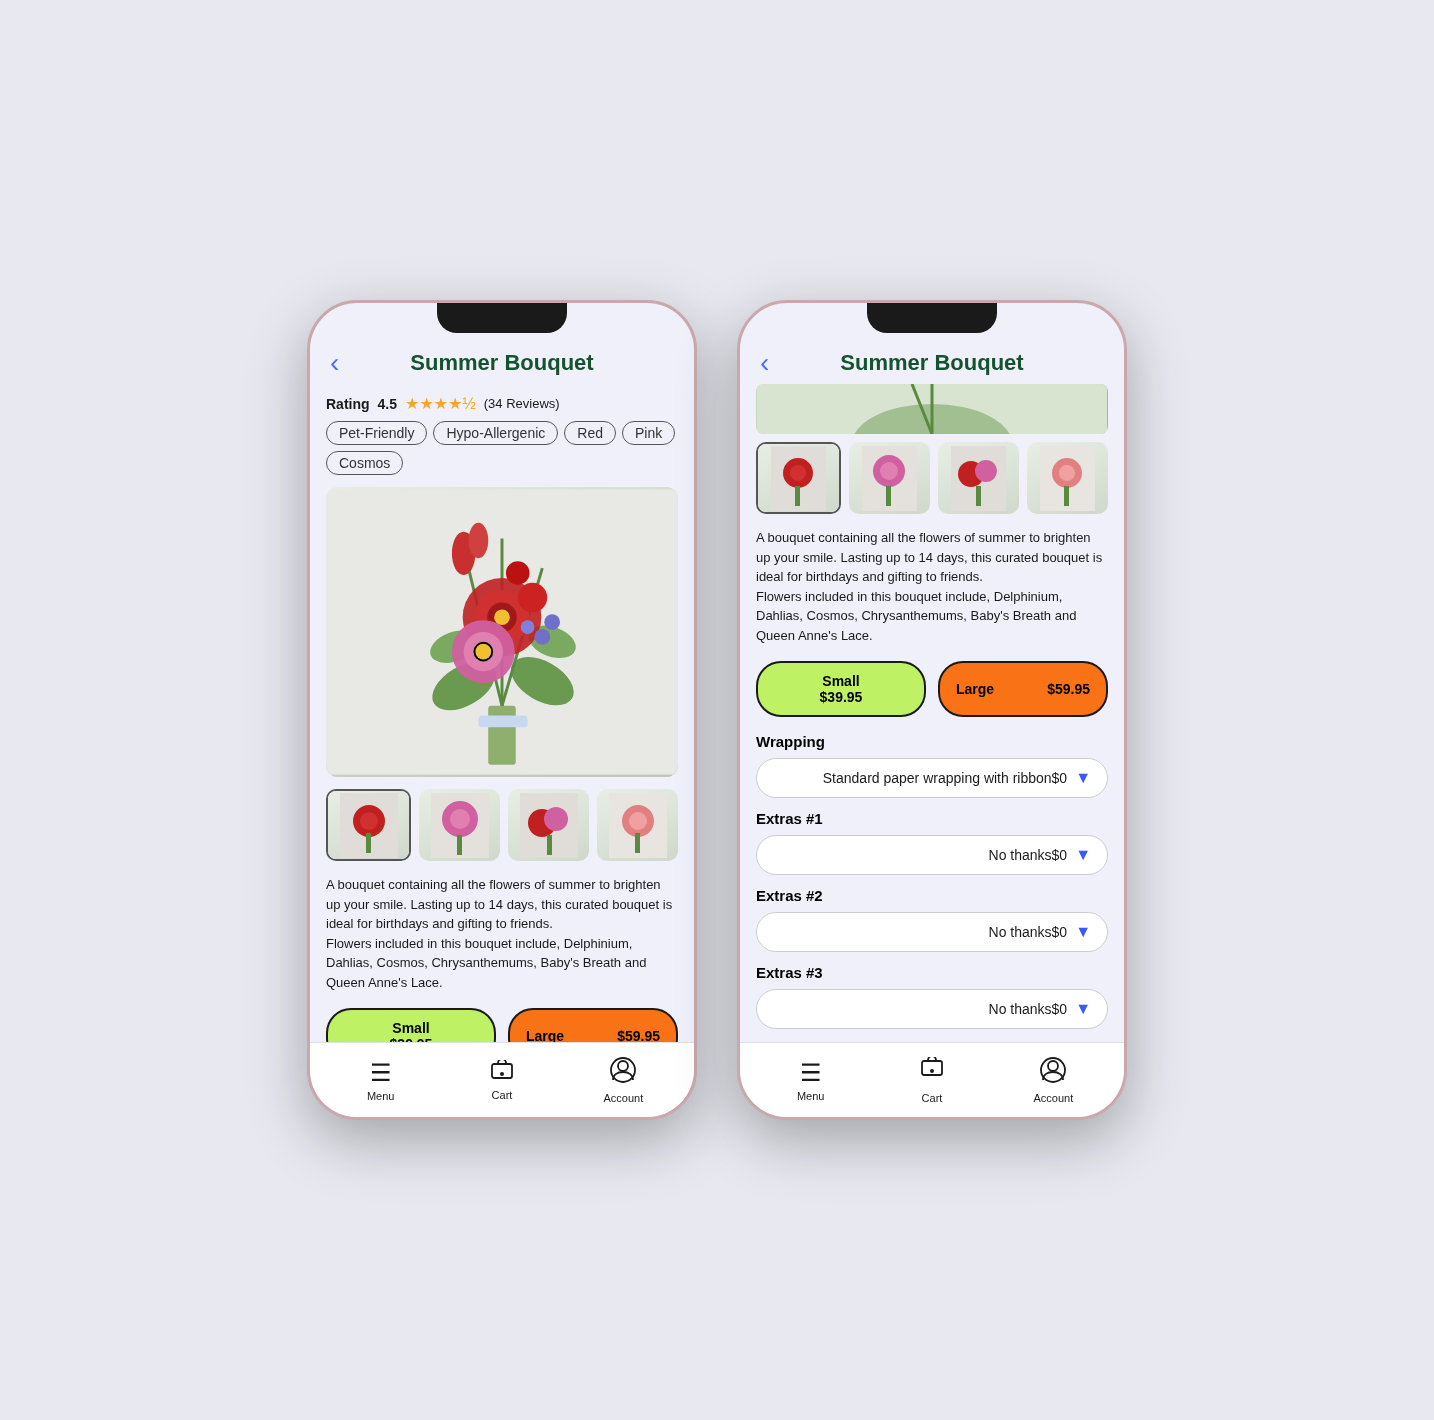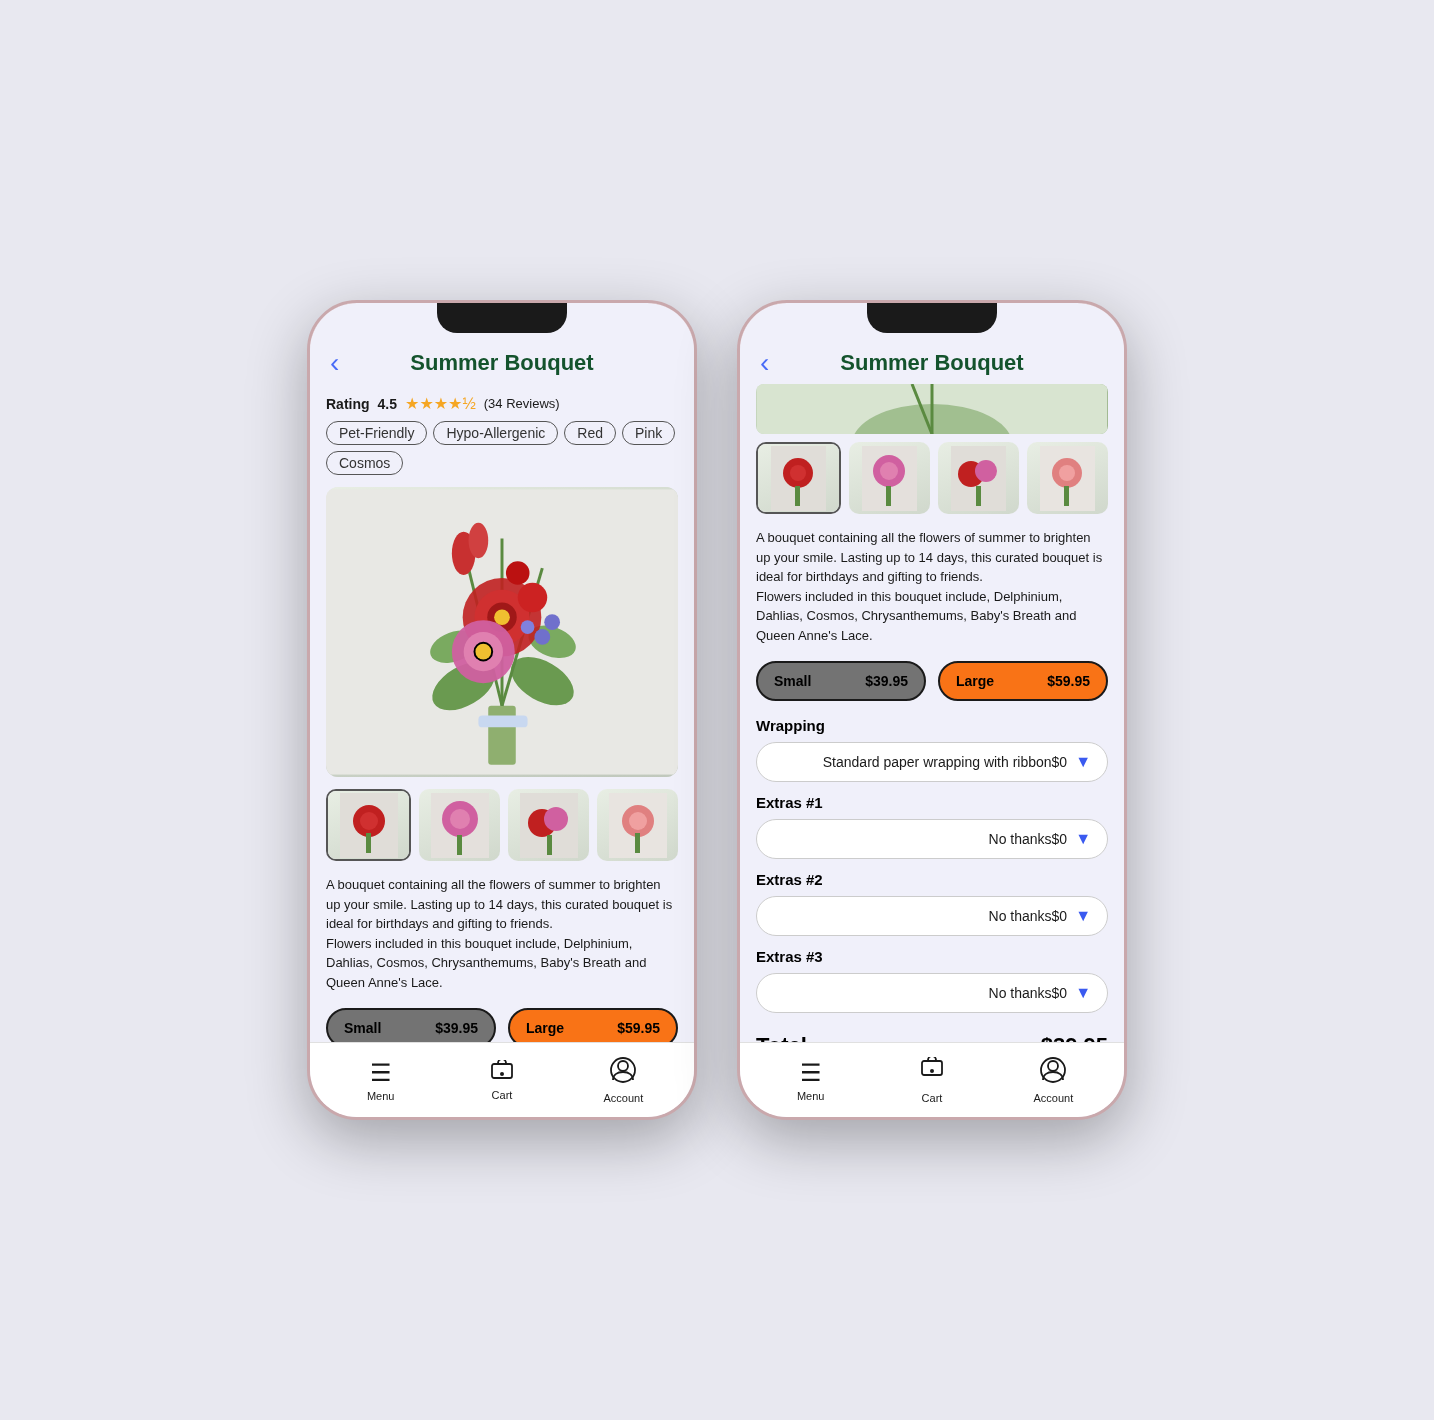--- a/index.html
+++ b/index.html
@@ -189,22 +189,23 @@
       display: flex;
       justify-content: space-between;
       align-items: center;
       background: #f97316;
       cursor: pointer;
       font-size: 14px;
       font-weight: 600;
     }
 
     .size-btn.active {
-      background: #737373;
+      background: #bef264;
       border-color: #1a1a1a;
+      flex-direction: column;
     }
 
     
     .section-label {
       color: #000000;
       font-size: 15px;
       font-weight: 600;
       margin-bottom: 8px;
       margin-top: 12px;
     }

